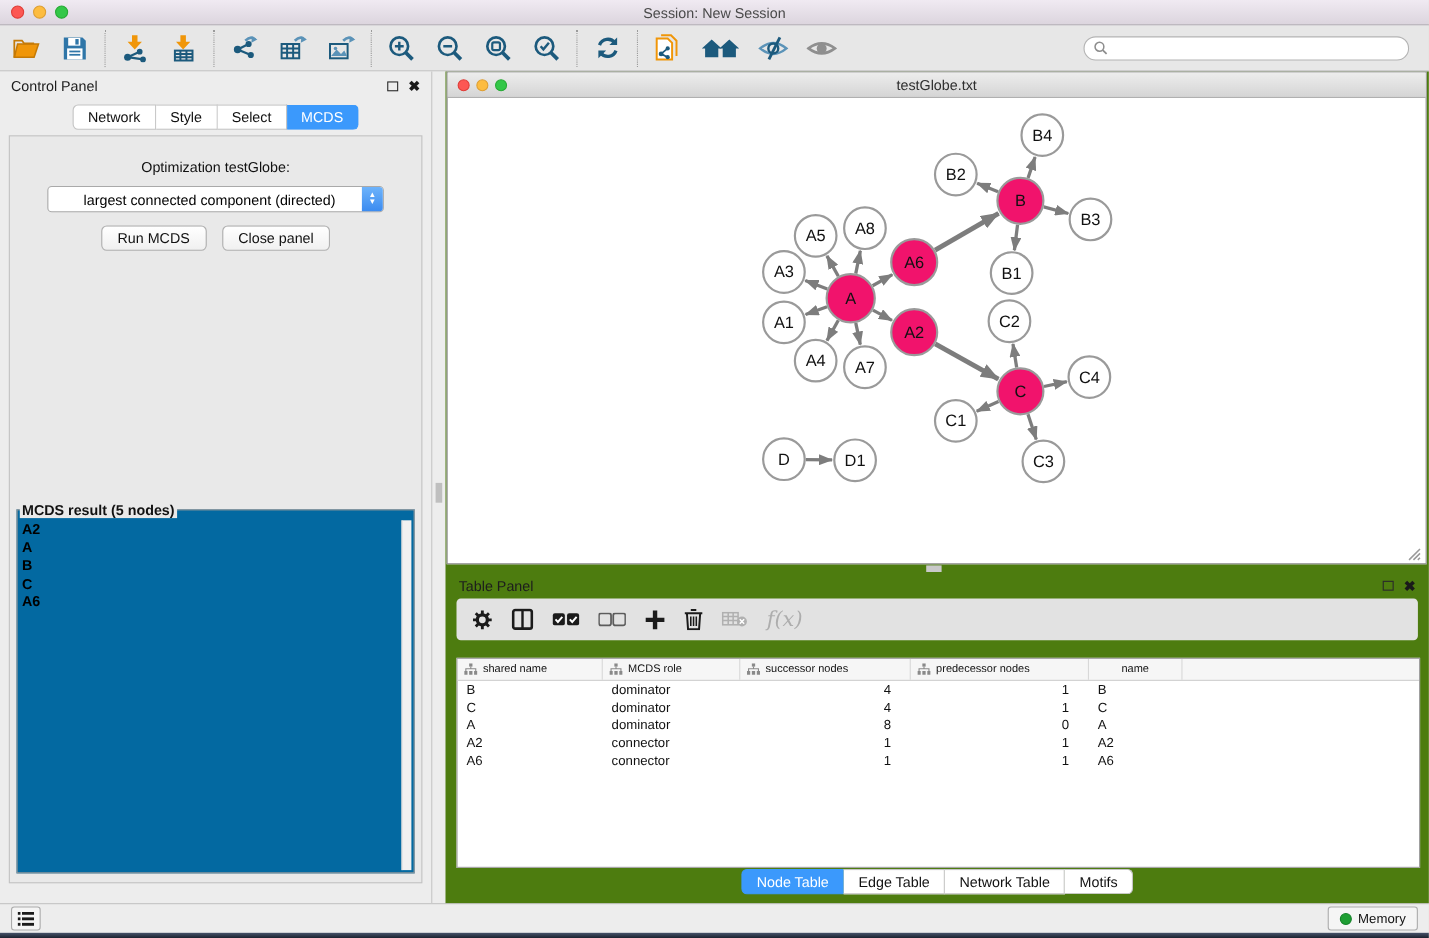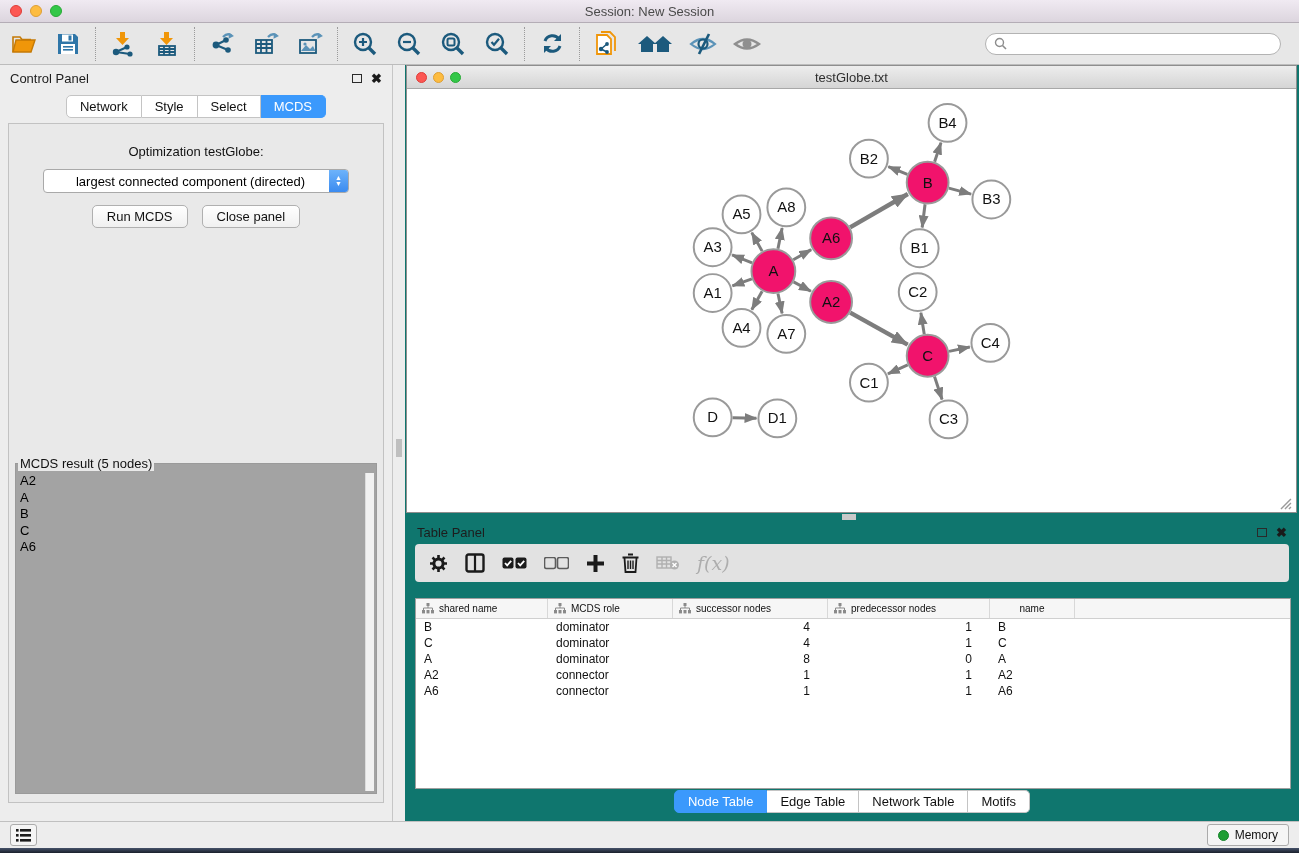--- a/index.html
+++ b/index.html
@@ -42,32 +42,32 @@
   .cp-content { position:absolute; left:8px; right:8px; top:58px; bottom:18px; background:#e9e9e9; border:1px solid #c2c2c2; }
   .opt-label { text-align:center; margin-top:20px; font-size:13px; color:#111; }
   .criterion { margin:10px auto 0; width:306px; height:24px; background:#fff; border:1px solid #a9a9a9; border-radius:4px;
     display:flex; align-items:center; font-size:13px; cursor:pointer; }
   .criterion .val { flex:1; padding-left:8px; white-space:nowrap;text-align:center; }
   .stepper { width:19px; height:22px; background:linear-gradient(#6db3fb,#3b8bf0); border-radius:0 3px 3px 0;
     display:flex; flex-direction:column; align-items:center; justify-content:center; color:#fff; font-size:7px; line-height:6px; }
   .btn-row { display:flex; justify-content:center; gap:14px; margin-top:12px; }
   .mac-btn { background:linear-gradient(#ffffff,#f0f0f0); border:1px solid #b0b0b0; border-radius:5px; padding:3px 14px;
     font-size:13px; color:#111; cursor:pointer; font-family:"Liberation Sans", sans-serif; }
-  .result-fs { position:absolute; left:6px; right:6px; top:332px; bottom:8px; border:1px solid #9a9a9a; background:#a3a3a3; }
+  .result-fs { position:absolute; left:6px; right:6px; top:332px; bottom:8px; border:1px solid #9a9a9a; background:#0369a1;font-weight:bold; }
   .result-fs legend { font-size:13px; color:#111; background:#e9e9e9; padding:0 2px; margin-left:2px; }
   .result-list { position:absolute; inset:2px 12px 2px 4px; font-size:13px; overflow:hidden; }
   .result-list .list-item { line-height:16.5px; }
   .result-scroll { position:absolute; top:2px; bottom:2px; right:2px; width:9px; background:#f1f1f1; border-left:1px solid #dcdcdc; }
 
   
   .v-divider { width:13px; background:#ededed; border-left:1px solid #c6c6c6; position:relative; flex:none; }
   .v-divider .handle { position:absolute; top:374px; left:3px; width:6px; height:18px; background:#bfbfbf; }
 
   
-  .right-region { flex:1; position:relative; background:#0f766e; }
+  .right-region { flex:1; position:relative; background:#4d7c0f; }
 
   .network-window { position:absolute; top:0; left:1px; right:2px; height:448px; border:1px solid #8e8e8e; background:#fff; }
   .nw-titlebar { height:23px; background:linear-gradient(#ededed,#d5d5d5); border-bottom:1px solid #a8a8a8;
     display:flex; align-items:center; position:relative; }
   .nw-titlebar .lights { margin-left:9px; gap:6px; }
   .nw-titlebar .light { width:11px; height:11px; }
   .nw-titlebar .title { position:absolute; left:0; right:0; text-align:center; font-size:13px; color:#2e2e2e; }
   .nw-canvas { position:absolute; top:24px; left:0; right:0; bottom:0; }
   .nw-canvas svg { width:100%; height:100%; display:block; }
 

